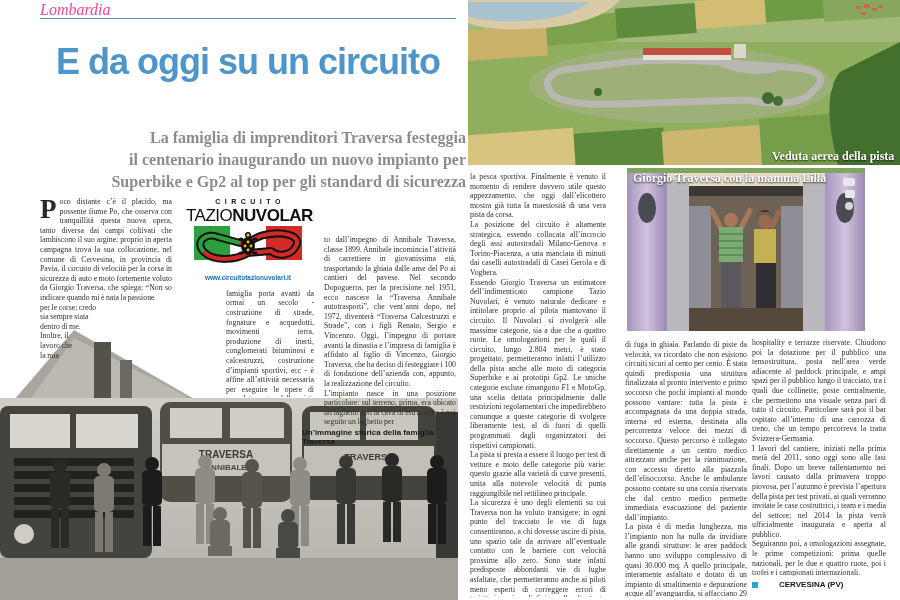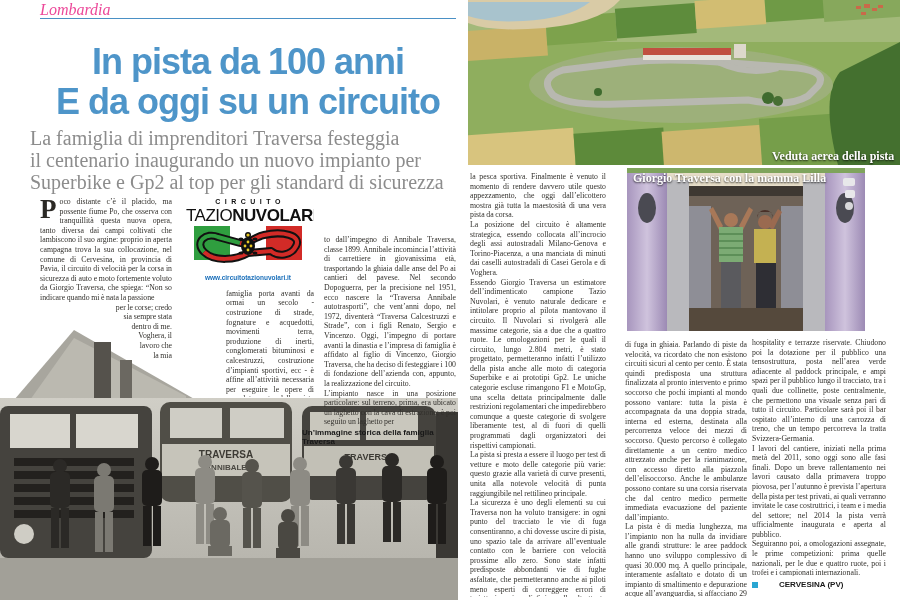--- a/index.html
+++ b/index.html
@@ -5,31 +5,31 @@
   html,body{margin:0;padding:0;background:#e9e9e9;}
   #page{position:relative;width:900px;height:600px;background:#ffffff;overflow:hidden;
         font-family:"Liberation Serif",serif;color:#32302c;}
   
   .section-label{position:absolute;left:40px;top:1px;font-size:16px;font-style:italic;
      color:#ec4899;font-family:"Liberation Serif",serif;}
   .section-rule{position:absolute;left:40px;top:18px;width:416px;height:0;border-top:1.5px solid #4a90c5;}
   .title{position:absolute;left:30px;top:42px;width:436px;text-align:center;
      font-family:"Liberation Sans",sans-serif;font-weight:bold;color:#4e95c9;
      font-size:36px;line-height:40px;letter-spacing:-1px;}
-  .subtitle{position:absolute;left:30px;top:127px;width:436px;text-align:left;
-     font-size:20px;line-height:22px;color:#8c8c8c;white-space:pre-line;}
+  .subtitle{position:absolute;left:30px;top:127px;width:436px;text-align:right;
+     font-size:16px;line-height:22px;color:#8c8c8c;white-space:pre-line;font-weight:bold;}
   
   .col{position:absolute;font-size:7.8px;line-height:9.6px;text-align:justify;
      overflow:hidden;word-spacing:-0.4px;white-space:pre-line;hyphens:auto;z-index:3;}
   #lp-col1{left:40px;top:197px;width:132px;height:200px;white-space:normal;}
   #lp-col2{left:182px;top:197px;width:132px;height:200px;white-space:normal;}
   #lp-col2 .coltext{white-space:pre-line;margin-left:44px;}
   #lp-col3{left:324px;top:197px;width:132px;height:193px;margin-top:38px;}
   .dropcap{float:left;font-size:27px;line-height:22px;padding:1px 3px 0 0;font-weight:bold;color:#2b2925;}
-  .wrapline{text-align:right;white-space:nowrap;font-family:Liberation Serif, serif;}
+  .wrapline{white-space:nowrap;font-family:Liberation Serif, serif;}
   
   .logo{width:124px;margin:0 auto 6px auto;text-align:center;font-family:"Liberation Sans",sans-serif;}
   .logo-top{font-size:7px;font-weight:bold;letter-spacing:4.5px;color:#111;margin-left:4px;}
   .logo-name{font-size:17px;letter-spacing:-0.5px;color:#111;line-height:17px;}
   .logo-name .b{font-weight:800;}
   .logo-url{font-size:6.5px;font-weight:bold;color:#1a6fba;margin-top:1px;}
   
   .photo-cap-dark{position:absolute;left:302px;top:393px;width:156px;z-index:4;
      font-family:"Liberation Sans",sans-serif;font-size:8px;font-weight:bold;color:#181818;margin-top:35px;}
   .overlay-cap{position:absolute;z-index:5;font-family:Liberation Serif, serif;
@@ -51,33 +51,32 @@
 </style>
 </head>
 <body>
 
 <div id="page">
 
   <div class="section-label">Lombardia</div>
   <div class="section-rule"></div>
 
   <div class="title">
-    <div>In pista da 100 anni</div>
     <div>E da oggi su un circuito</div>
   </div>
   <div class="subtitle">La famiglia di imprenditori Traversa festeggia
 il centenario inaugurando un nuovo impianto per
 Superbike e Gp2 al top per gli standard di sicurezza</div>
 
   <div class="col" id="lp-col1">
     <span class="dropcap">P</span><span>oco distante c’è il placido, ma possente fiume Po, che osserva con tranquillità questa nuova opera, tanto diversa dai campi coltivati che lambiscono il suo argine: proprio in aperta campagna trova la sua collocazione, nel comune di Cervesina, in provincia di Pavia, il circuito di velocità per la corsa in sicurezza di auto e moto fortemente voluto da Giorgio Traversa, che spiega: “Non so indicare quando mi è nata la passione</span>
     <div class="wrapline">per le corse; credo</div>
     <div class="wrapline">sia sempre stata</div>
     <div class="wrapline">dentro di me.</div>
-    <div class="wrapline">Voghera,  il</div>
+    <div class="wrapline">Inoltre,  il</div>
     <div class="wrapline">lavoro che</div>
     <div class="wrapline">la  mia</div>
   </div>
 
   <div class="col" id="lp-col2">
     <div class="logo">
       <div class="logo-top">CIRCUITO</div>
       <div class="logo-name"><span>TAZIO</span><span class="b">NUVOLARI</span></div>
       <svg width="124" height="46" viewBox="0 0 124 46">
         <rect x="8" y="2" width="36" height="34" fill="#2f9e3f"></rect>

